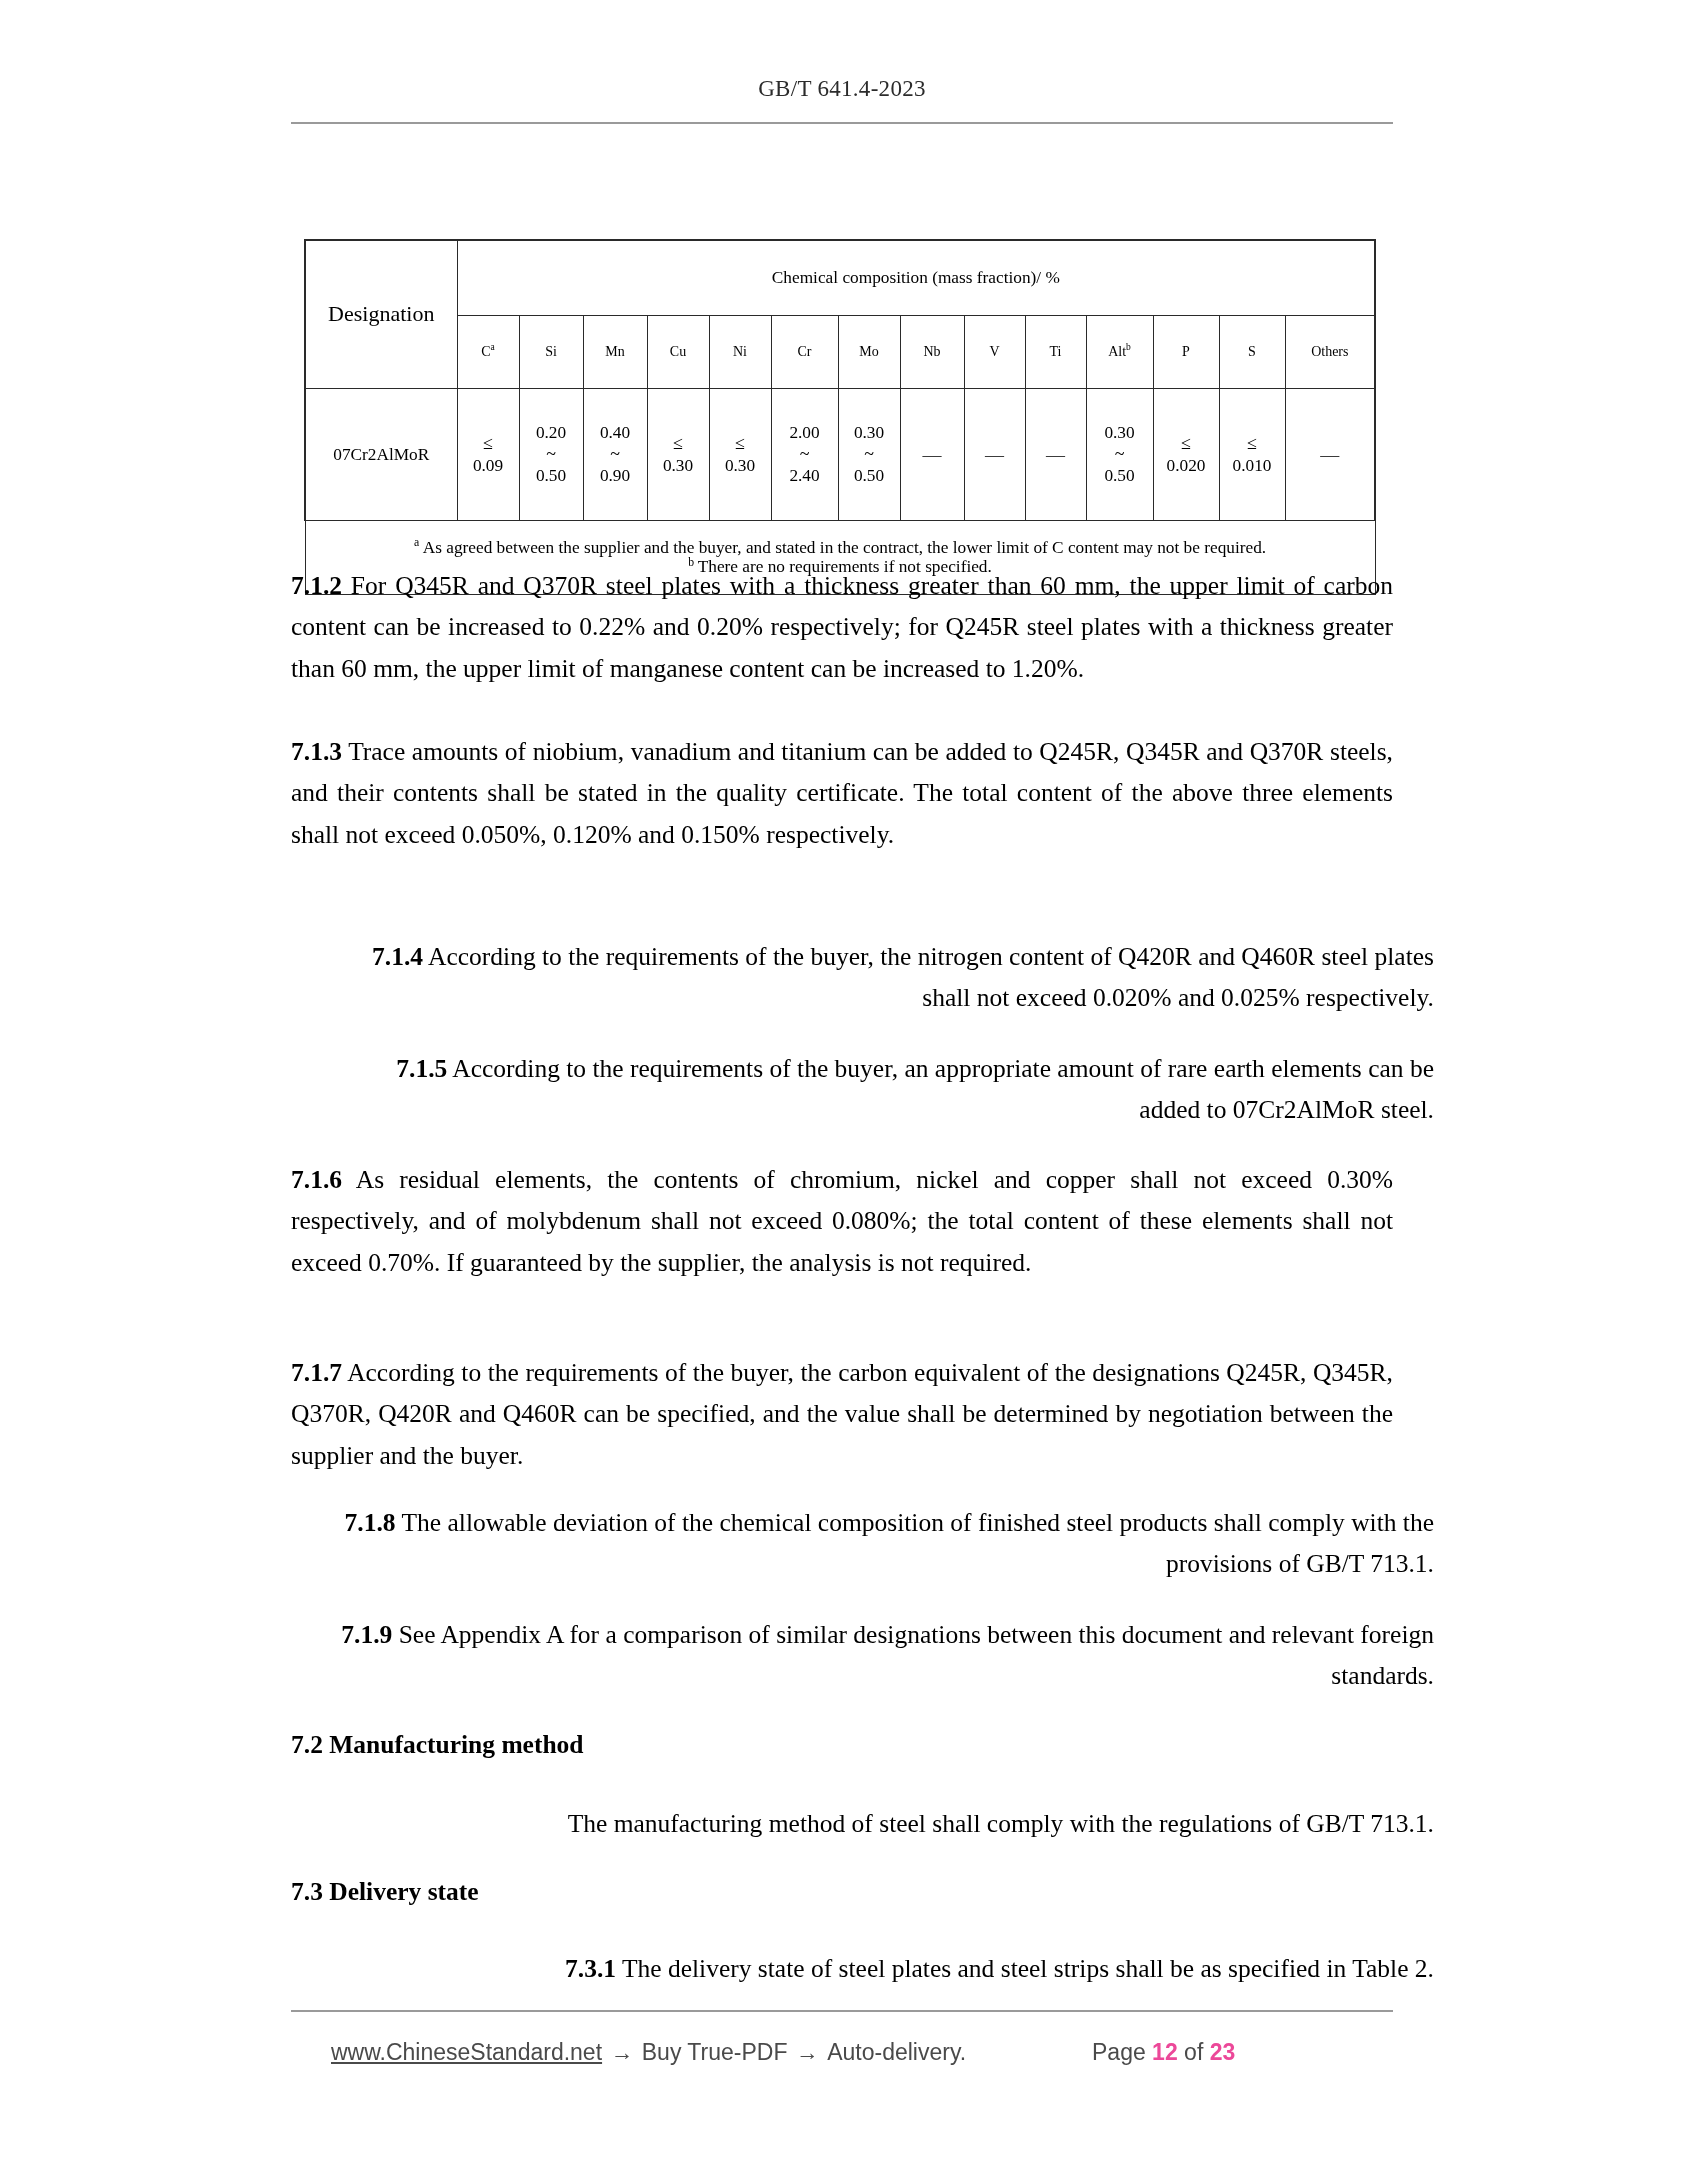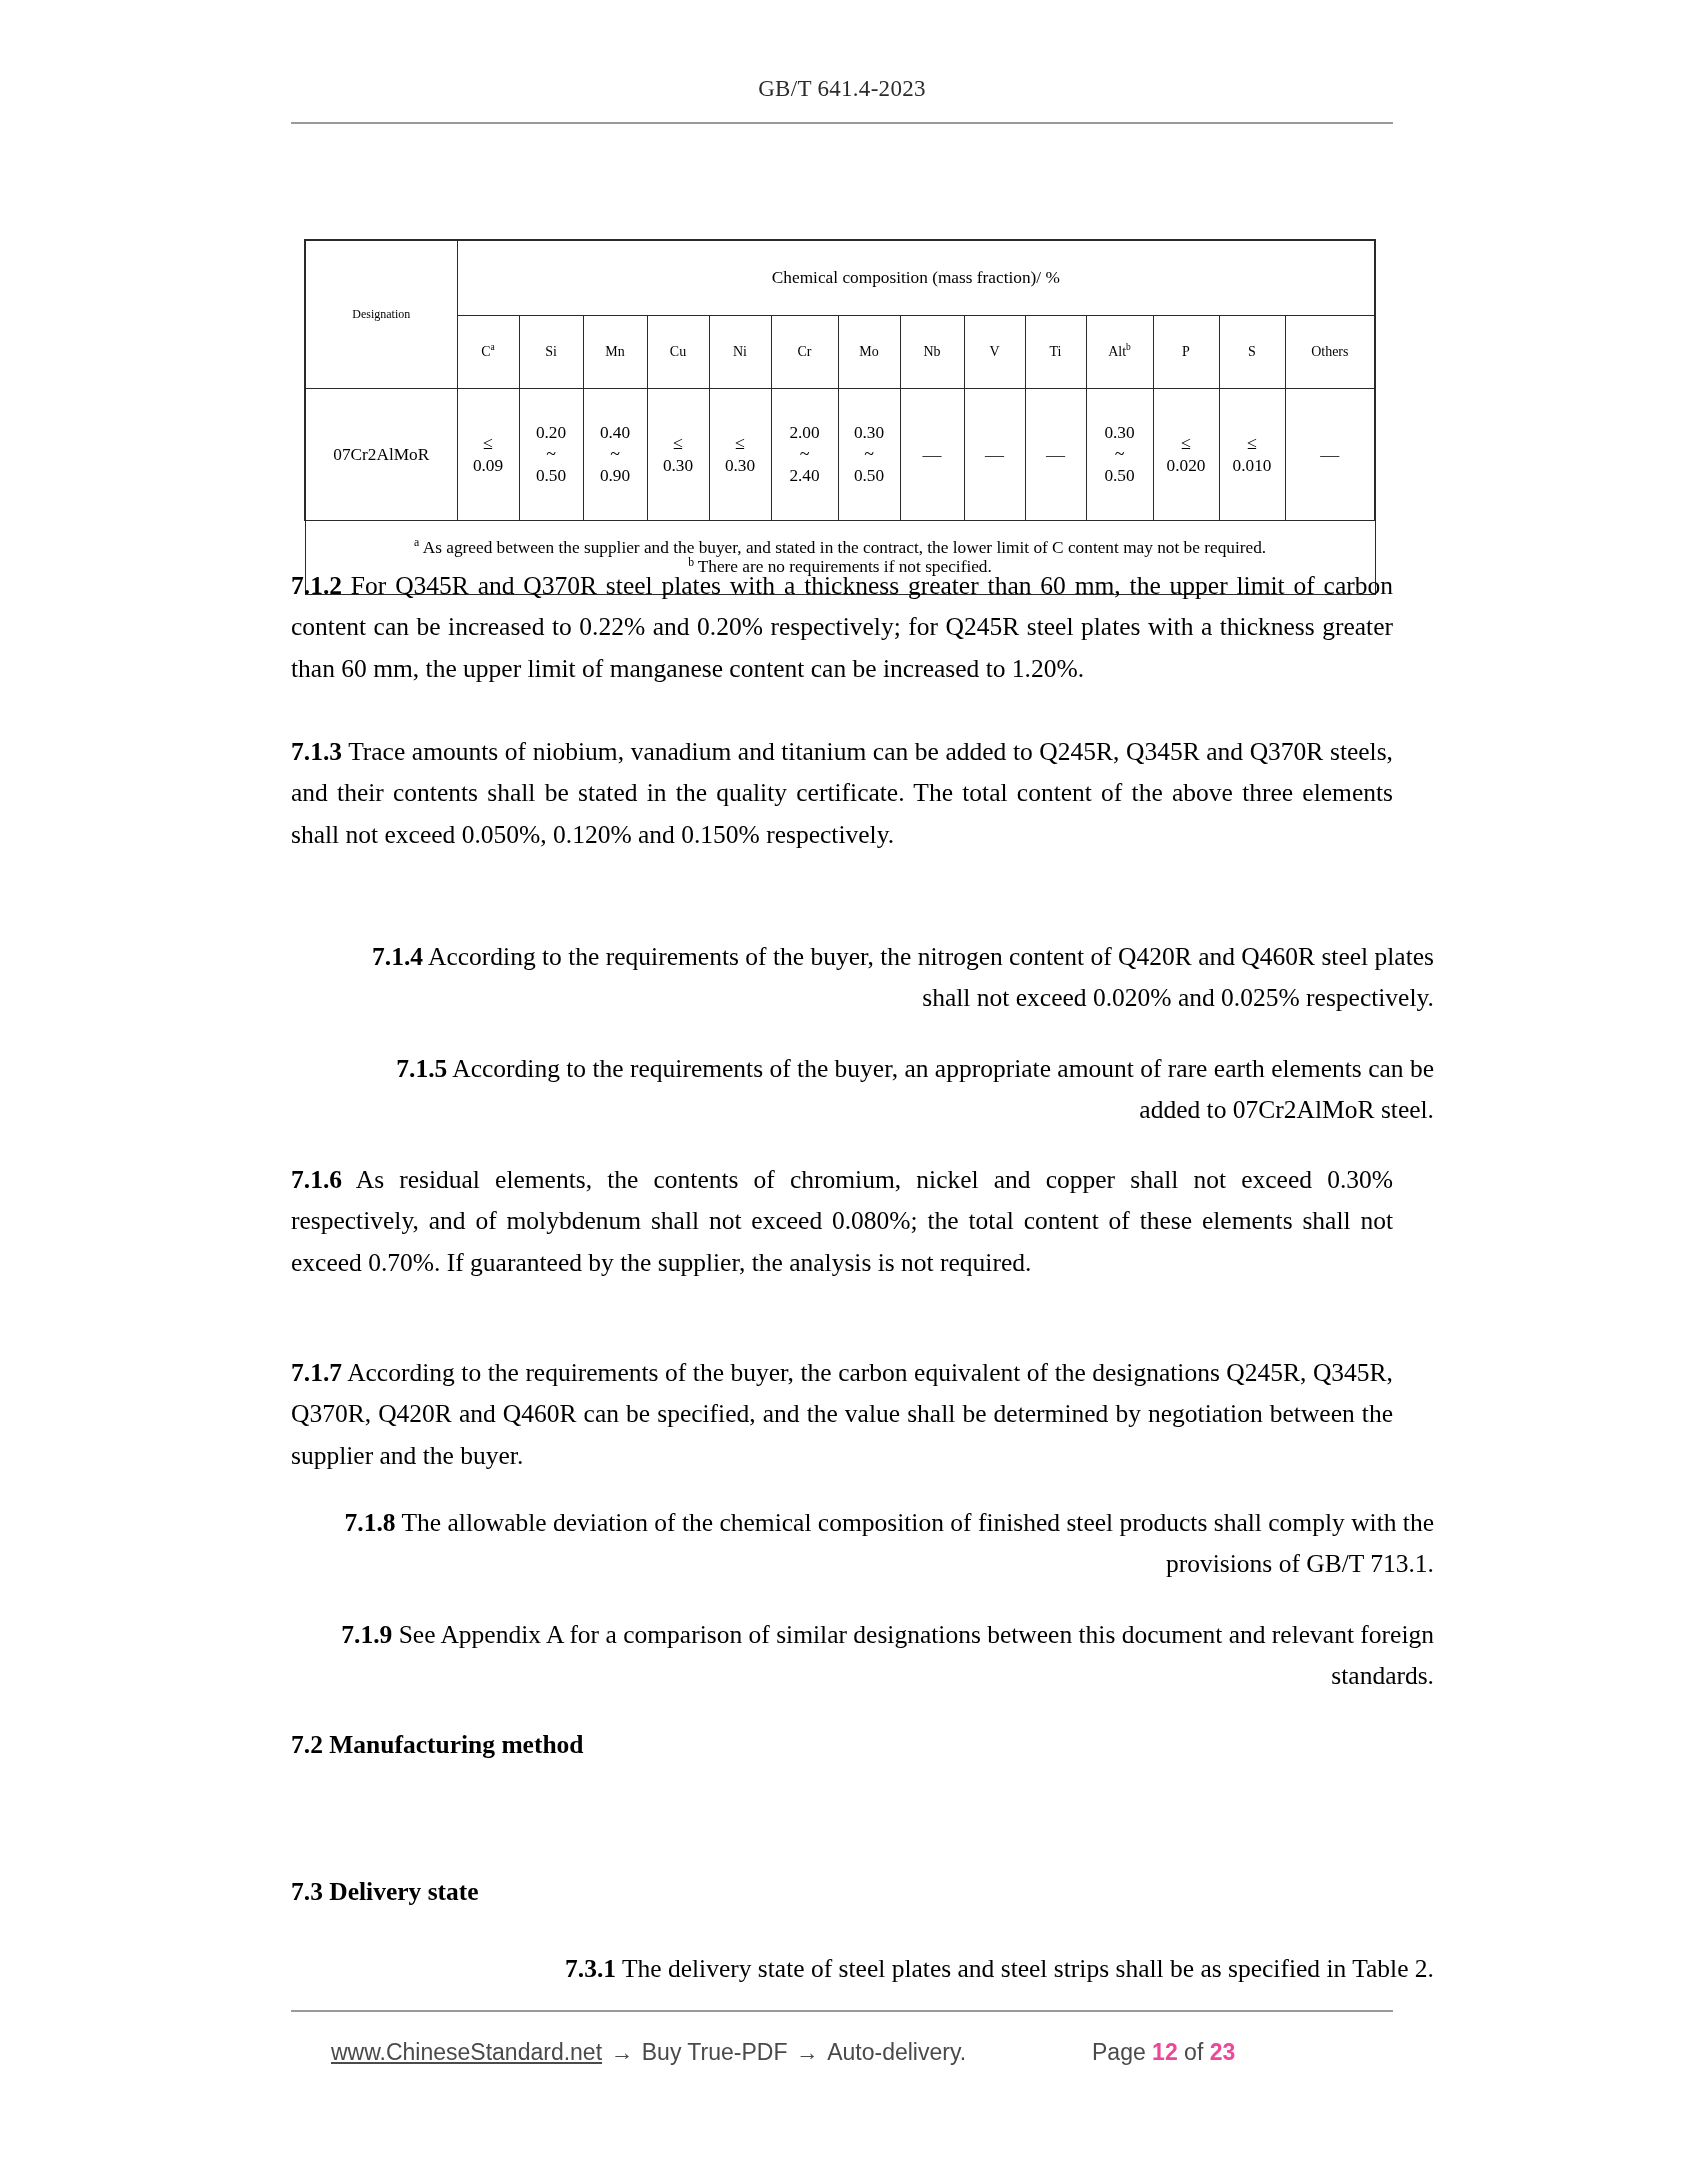--- a/index.html
+++ b/index.html
@@ -73,21 +73,21 @@
     vertical-align: middle;
     font-weight: normal;
     padding: 17px;
     line-height: 1.12;
   }
   table.chem .outer-top    { border-top-width: 2.6px; }
   table.chem .outer-left   { border-left-width: 2.6px; }
   table.chem .outer-right  { border-right-width: 2.6px; }
 
   .cell-designation {
-    font-size: 12px;
+    font-size: 22px;
   }
   .h-span {
     height: 40px;
     font-size: 17.3px;
   }
   .h-elem {
     height: 38px;
     font-size: 14px;
   }
   .row-data td {
@@ -350,20 +350,21 @@
   <div class="body-block nojust" style="top:1502px;">
     <b>7.1.8</b><span> The allowable deviation of the chemical composition of finished steel products shall comply with the provisions of GB/T 713.1.</span>
   </div>
 
   <div class="body-block nojust" style="top:1614px;">
     <b>7.1.9</b><span> See Appendix A for a comparison of similar designations between this document and relevant foreign standards.</span>
   </div>
 
   <div class="heading" style="top:1725px;">7.2 Manufacturing method</div>
 
+  <div class="body-block nojust" style="top:1803px;">The manufacturing method of steel shall comply with the regulations of GB/T 713.1.</div>
 
   <div class="heading" style="top:1872px;">7.3 Delivery state</div>
 
   <div class="body-block nojust" style="top:1948px;">
     <b>7.3.1</b><span> The delivery state of steel plates and steel strips shall be as specified in Table 2.</span>
   </div>
 
   <div class="footer-rule"></div>
   <div class="footer">
     <span class="footer-left">

